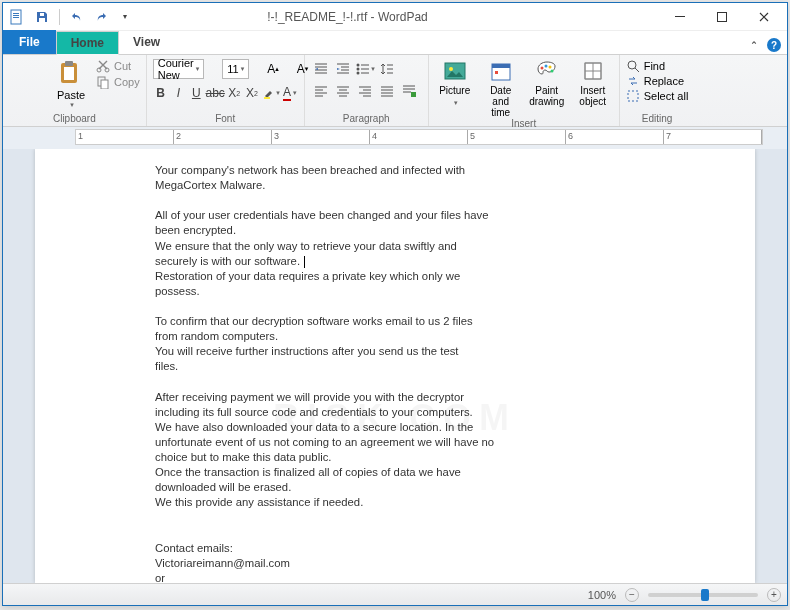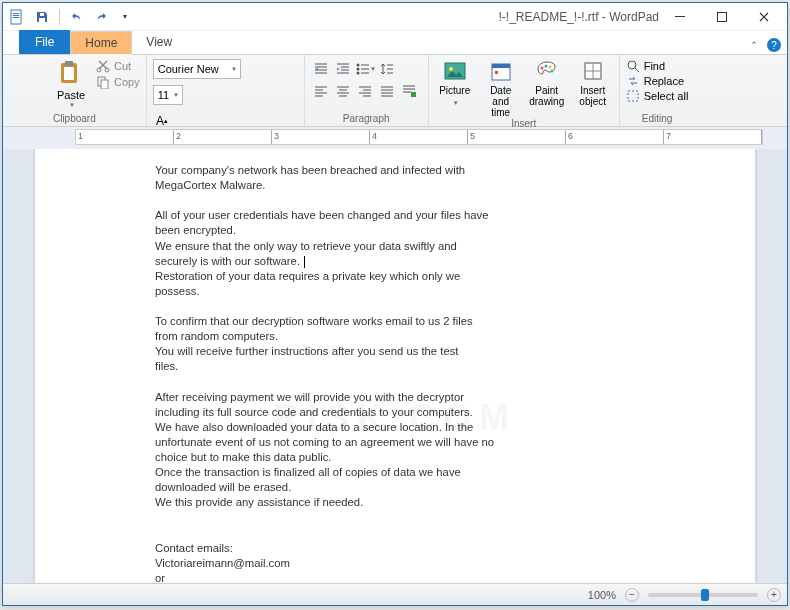--- a/index.html
+++ b/index.html
@@ -4,43 +4,43 @@
 <style>
 * { margin: 0; padding: 0; box-sizing: border-box; font-family: 'Segoe UI', sans-serif; }
 body { background: #eaeaea; width: 790px; height: 610px; overflow: hidden; }
 .window { width: 786px; height: 604px; margin: 2px; background: #fff; border: 1px solid #1a6fb8; display: flex; flex-direction: column; box-shadow: 0 2px 8px rgba(0,0,0,0.15); }
 .titlebar { height: 28px; background: #fff; display: flex; align-items: center; padding: 0 2px; border-bottom: 1px solid #eee; }
 .titlebar-left { display: flex; align-items: center; gap: 4px; padding-left: 4px; }
 .titlebar-icon { width: 16px; height: 16px; }
 .qat { display: flex; gap: 2px; margin-left: 2px; }
 .qat-btn { width: 22px; height: 22px; display: flex; align-items: center; justify-content: center; color: #444; font-size: 12px; }
 .qat-sep { width: 1px; height: 16px; background: #ccc; margin: 0 4px; align-self: center; }
-.title-text { flex: 1; text-align: right; font-size: 12px; color: #555; margin-left: -100px; }
+.title-text { flex: 1; text-align: center; font-size: 12px; color: #555; margin-left: -100px; }
 .win-controls { display: flex; }
 .win-btn { width: 42px; height: 28px; display: flex; align-items: center; justify-content: center; color: #555; font-size: 10px; }
-.tabbar { height: 24px; display: flex; align-items: flex-end; background: #fff; border-bottom: 1px solid #d0d0d0; padding-left: 16px; }
+.tabbar { height: 24px; display: flex; align-items: flex-end; background: #fff; border-bottom: 1px solid #d0d0d0; padding-left: 0; font-weight: bold; }
 .file-tab { background: #1979ca; color: #fff; padding: 4px 16px; font-size: 12px; height: 24px; display: flex; align-items: center; }
 .tab { padding: 4px 14px; font-size: 12px; color: #444; height: 24px; display: flex; align-items: center; }
-.tab.active { border: 1px solid #d0d0d0; border-bottom: 1px solid #f5f6f7; background: #fdba74; margin-bottom: -1px; }
+.tab.active { border: 1px solid #d0d0d0; border-bottom: 1px solid #f5f6f7; background: #14b8a6; margin-bottom: -1px; }
 .tab-spacer { flex: 1; }
 .tab-right { display: flex; gap: 4px; padding-right: 6px; align-items: center; }
 .tab-right-btn { width: 18px; height: 18px; display: flex; align-items: center; justify-content: center; color: #555; }
 .help-icon { width: 14px; height: 14px; border-radius: 50%; background: #1979ca; color: #fff; font-size: 10px; display: flex; align-items: center; justify-content: center; }
 .ribbon { height: 72px; background: linear-gradient(#f5f6f7,#f0f1f3); border-bottom: 1px solid #d0d0d0; display: flex; }
 .rgroup { border-right: 1px solid #ddd; padding: 2px 6px 0; display: flex; flex-direction: column; position: relative; }
 .rgroup-body { flex: 1; display: flex; }
 .rgroup-label { font-size: 10px; color: #666; text-align: center; padding-bottom: 2px; }
 .paste-btn { width: 42px; display: flex; flex-direction: column; align-items: center; justify-content: flex-start; padding-top: 2px; margin-left: 41px; }
 .paste-icon { width: 28px; height: 28px; }
 .paste-txt { font-size: 11px; margin-top: 2px; }
 .clip-side { display: flex; flex-direction: column; justify-content: flex-start; padding: 2px 0 0 4px; gap: 2px; }
 .clip-item { font-size: 11px; color: #8a8a8a; display: flex; align-items: center; gap: 4px; }
 .cut-icon { width: 14px; height: 14px; }
 .font-group { width: 158px; }
-.font-row1 { display: flex; gap: 6px; padding-top: 2px; flex-direction: column; }
+.font-row1 { display: flex; gap: 18px; padding-top: 2px; }
 .font-combo { border: 1px solid #b8b8b8; background: #fff; height: 20px; font-size: 11px; padding: 0 4px; display: flex; align-items: center; justify-content: space-between; }
 .font-name { width: 88px; }
 .font-size { width: 30px; }
 .font-a { width: 18px; height: 20px; display: flex; align-items: center; justify-content: center; font-size: 12px; }
 .font-row2 { display: flex; gap: 2px; padding-top: 4px; }
 .fbtn { width: 18px; height: 20px; display: flex; align-items: center; justify-content: center; font-size: 12px; color: #444; }
 .fbtn.b { font-weight: bold; }
 .fbtn.i { font-style: italic; }
 .fbtn.u { text-decoration: underline; }
 .para-group { width: 124px; }

